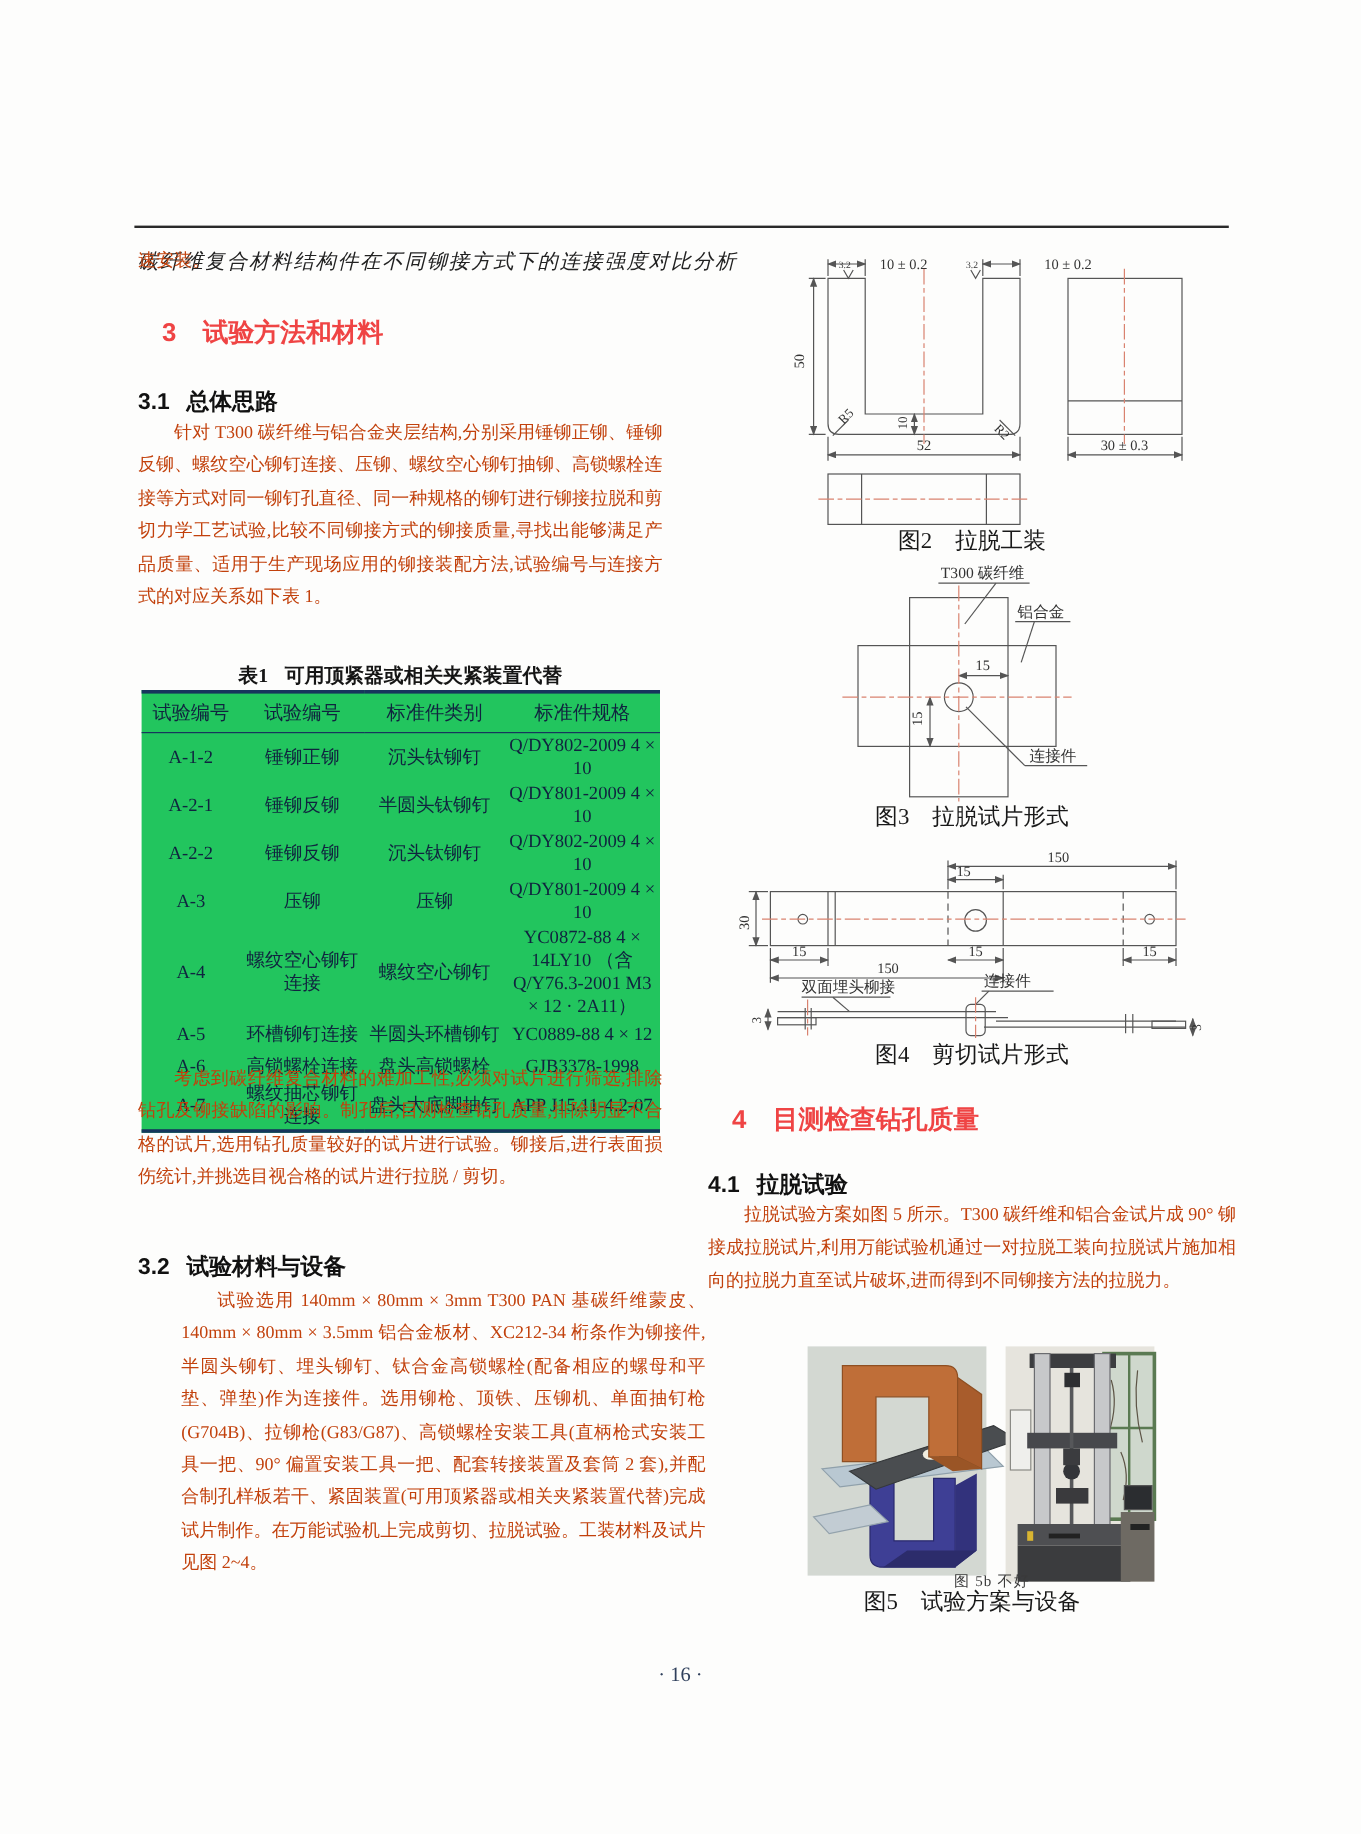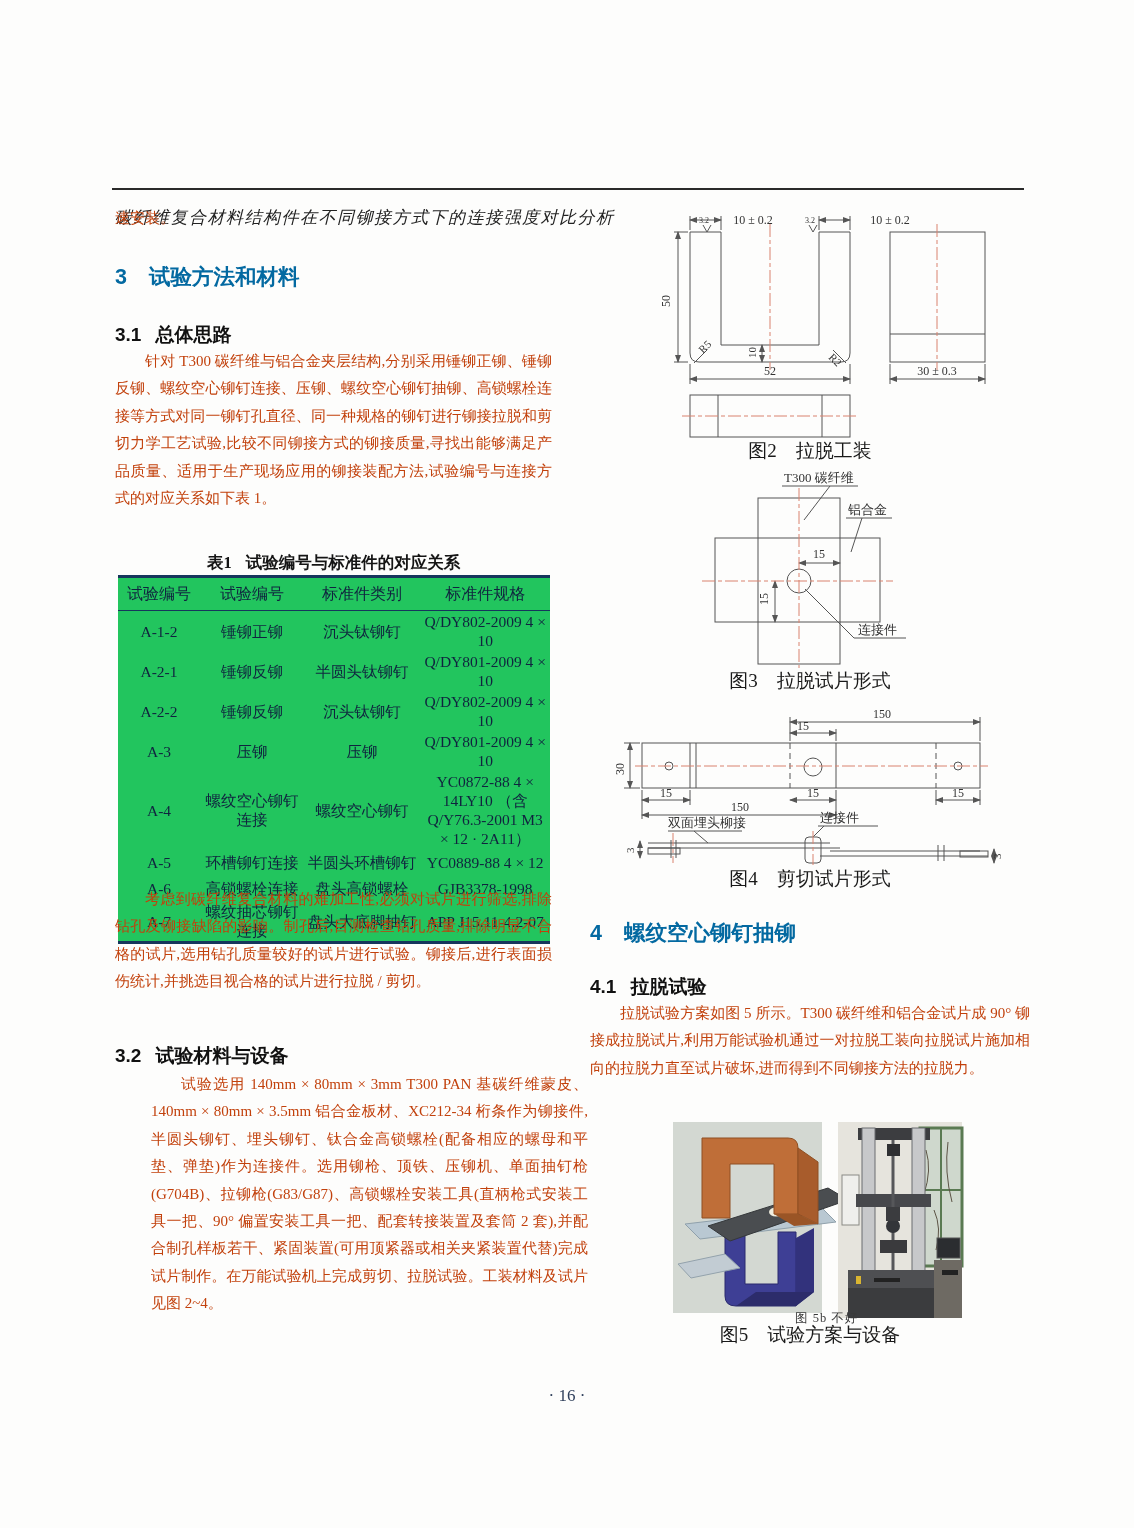--- a/index.html
+++ b/index.html
@@ -8,21 +8,21 @@
   .abs{position:absolute;}
   
   .runhead{left:115px;top:158px;width:908px;font-size:17px;font-style:italic;
            letter-spacing:1.5px;color:#222;margin-top:48px;}
   .headrule{left:112px;top:188px;width:912px;border-top:2px solid #2a2a2a;height:0;}
   
   .lcol{left:115px;width:437px;}
   .body-p{font-size:15px;line-height:27.4px;text-align:justify;color:#c2410c;}
   .indent{text-indent:2em;}
   .h2{font-family:"Liberation Sans","DejaVu Sans",sans-serif;font-weight:bold;
-      font-size:21.5px;color:#0369a1;}
+      font-size:21.5px;color:#ef4444;margin-left:20px;}
   .h2 .num{margin-right:22px;}
   .h3{font-family:"Liberation Sans","DejaVu Sans",sans-serif;font-weight:bold;
       font-size:19px;color:#111;}
   .h3 .num{margin-right:14px;}
   
   .tbl-cap{left:115px;top:552px;width:437px;text-align:center;font-weight:bold;
            font-size:16.5px;color:#151515;}
   .tbl-cap .gap{display:inline-block;width:14px;}
   table.t1{left:118px;top:575px;width:432px;border-collapse:collapse;
            background:#22c55e;font-size:15.5px;color:#10233f;
@@ -50,21 +50,21 @@
   <span class="num">3</span><span>试验方法和材料</span>
 </div>
 
 <div class="abs lcol h3" style="top:322px;">
   <span class="num">3.1</span><span>总体思路</span>
 </div>
 
 <div class="abs lcol body-p indent" style="top:348px;">针对 T300 碳纤维与铝合金夹层结构,分别采用锤铆正铆、锤铆反铆、螺纹空心铆钉连接、压铆、螺纹空心铆钉抽铆、高锁螺栓连接等方式对同一铆钉孔直径、同一种规格的铆钉进行铆接拉脱和剪切力学工艺试验,比较不同铆接方式的铆接质量,寻找出能够满足产品质量、适用于生产现场应用的铆接装配方法,试验编号与连接方式的对应关系如下表 1。</div>
 
 <div class="abs tbl-cap">
-  <span>表1</span><span class="gap"></span><span>试验编号与标准件的对应关系</span>
+  <span>表1</span><span class="gap"></span><span>可用顶紧器或相关夹紧装置代替</span>
 </div>
 
 <table class="t1">
   <thead>
     <tr>
       <th style="width:19%">试验编号</th>
       <th style="width:24%">试验编号</th>
       <th style="width:27%">标准件类别</th>
       <th style="width:30%">标准件规格</th>
     </tr>
@@ -295,21 +295,21 @@
     <text x="78" y="122" font-size="13">双面埋头柳接</text>
     <text x="230" y="117" font-size="13">连接件</text>
     <text x="44" y="148" font-size="11" transform="rotate(-90 44 148)">3</text>
     <text x="411" y="154" font-size="11" transform="rotate(-90 411 154)">3</text>
   </g>
 </svg>
 </div>
 <div class="abs figwrap rcol-cap" style="top:866px;">图4　剪切试片形式</div>
 
 <div class="abs figwrap h2" style="top:918px;">
-  <span class="num">4</span><span>螺纹空心铆钉抽铆</span>
+  <span class="num">4</span><span>目测检查钻孔质量</span>
 </div>
 <div class="abs figwrap h3" style="top:974px;">
   <span class="num">4.1</span><span>拉脱试验</span>
 </div>
 <div class="abs figwrap body-p indent" style="top:1000px;width:440px;">拉脱试验方案如图 5 所示。T300 碳纤维和铝合金试片成 90° 铆接成拉脱试片,利用万能试验机通过一对拉脱工装向拉脱试片施加相向的拉脱力直至试片破坏,进而得到不同铆接方法的拉脱力。</div>
 
 <div class="abs figwrap" style="top:1120px;height:200px;">
 <svg width="440" height="200" viewBox="0 0 440 200">
 
   <g>

